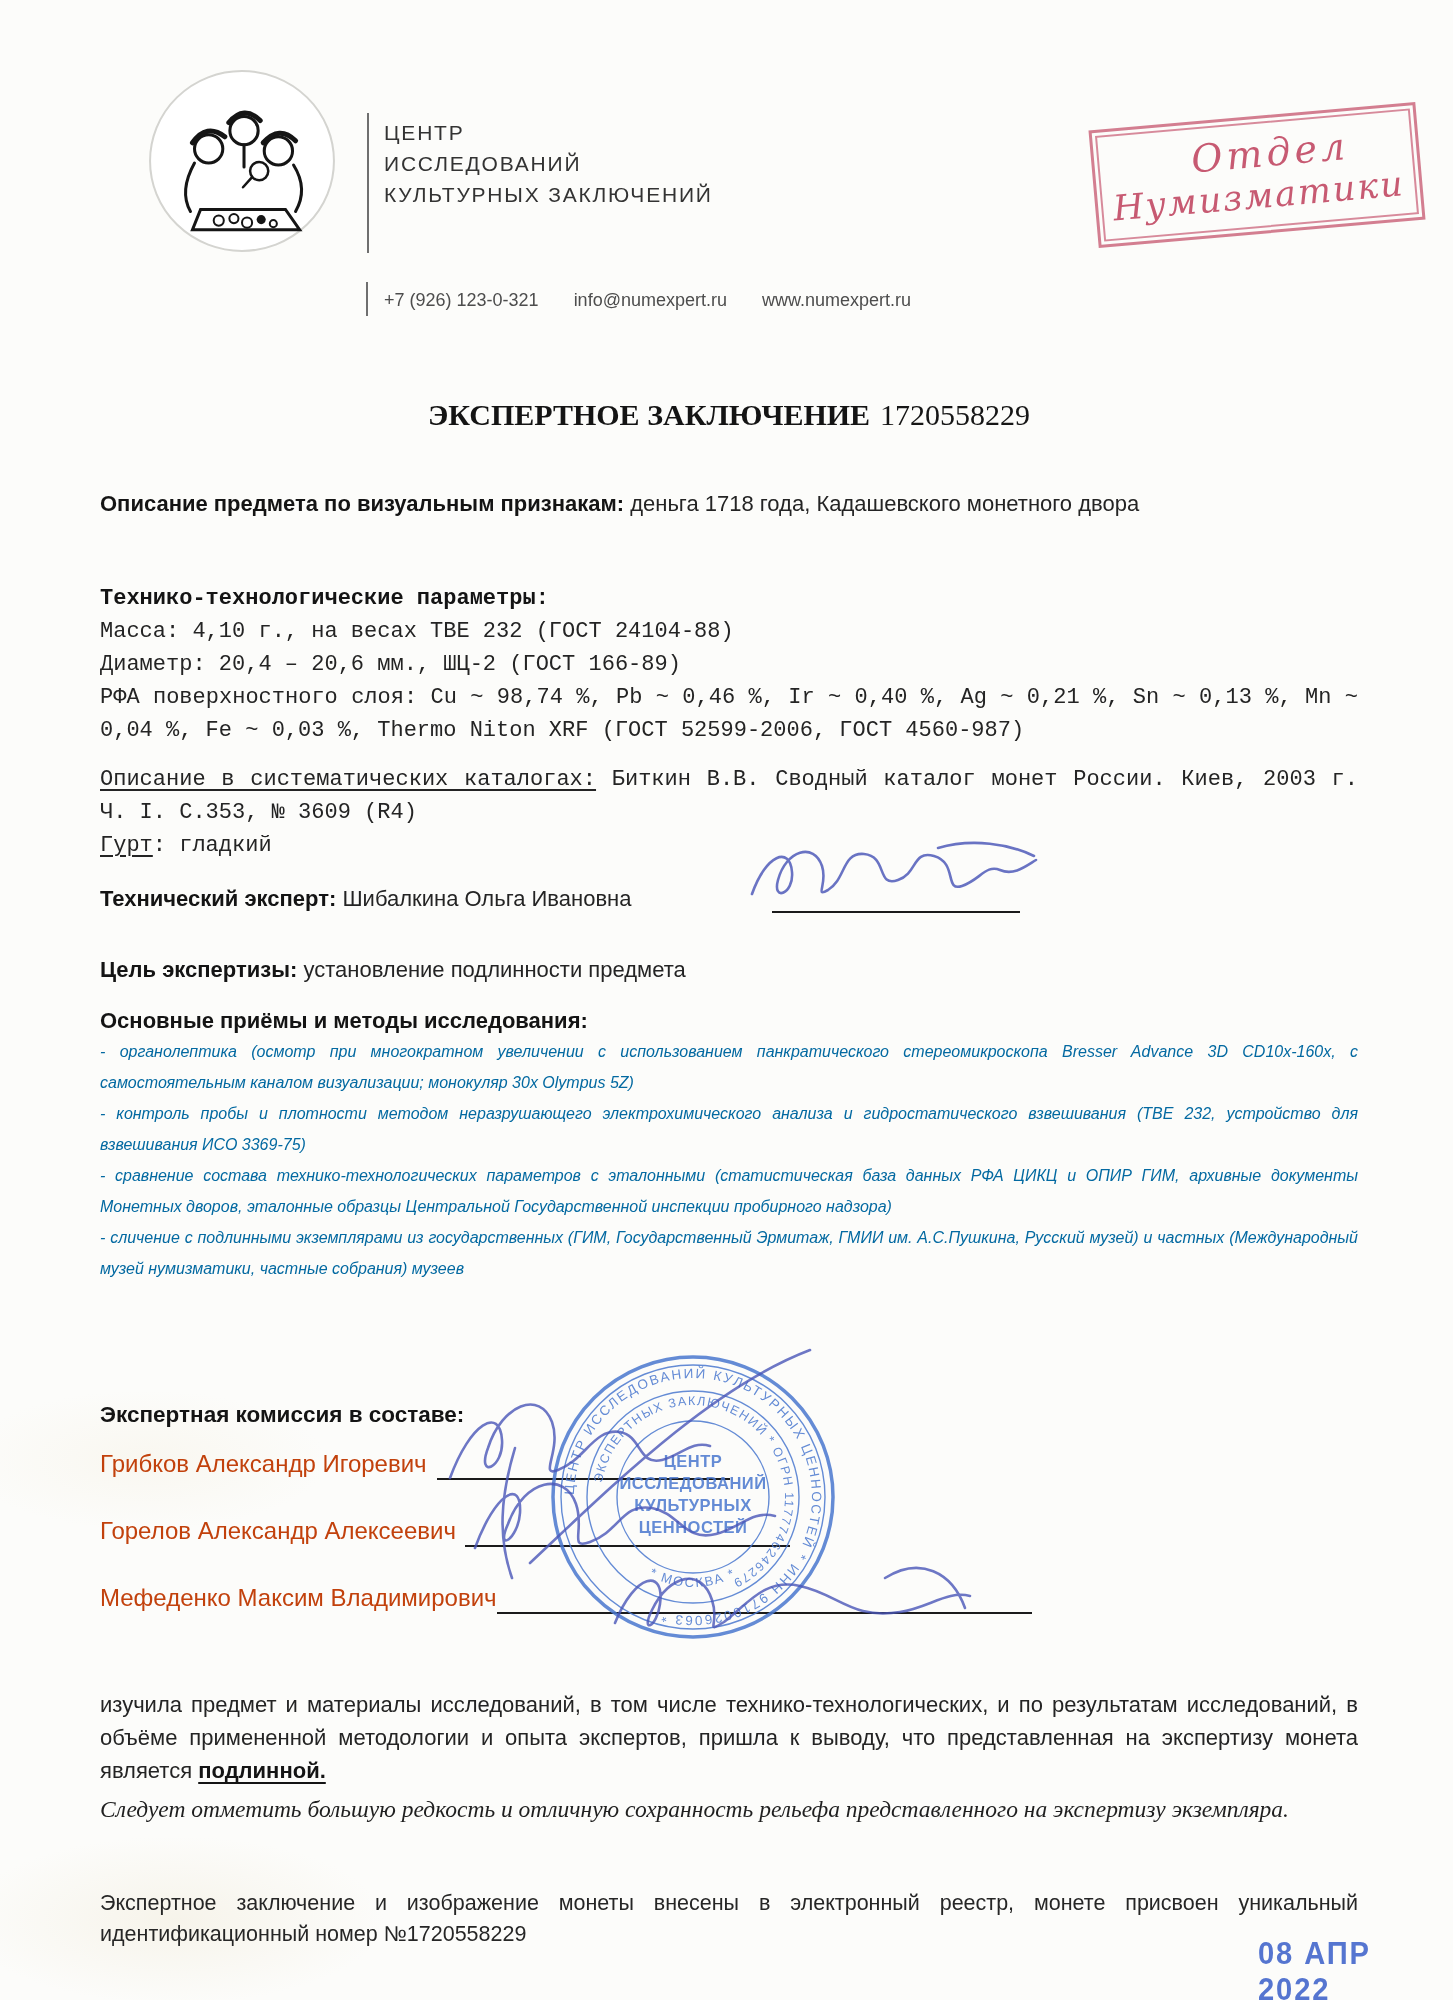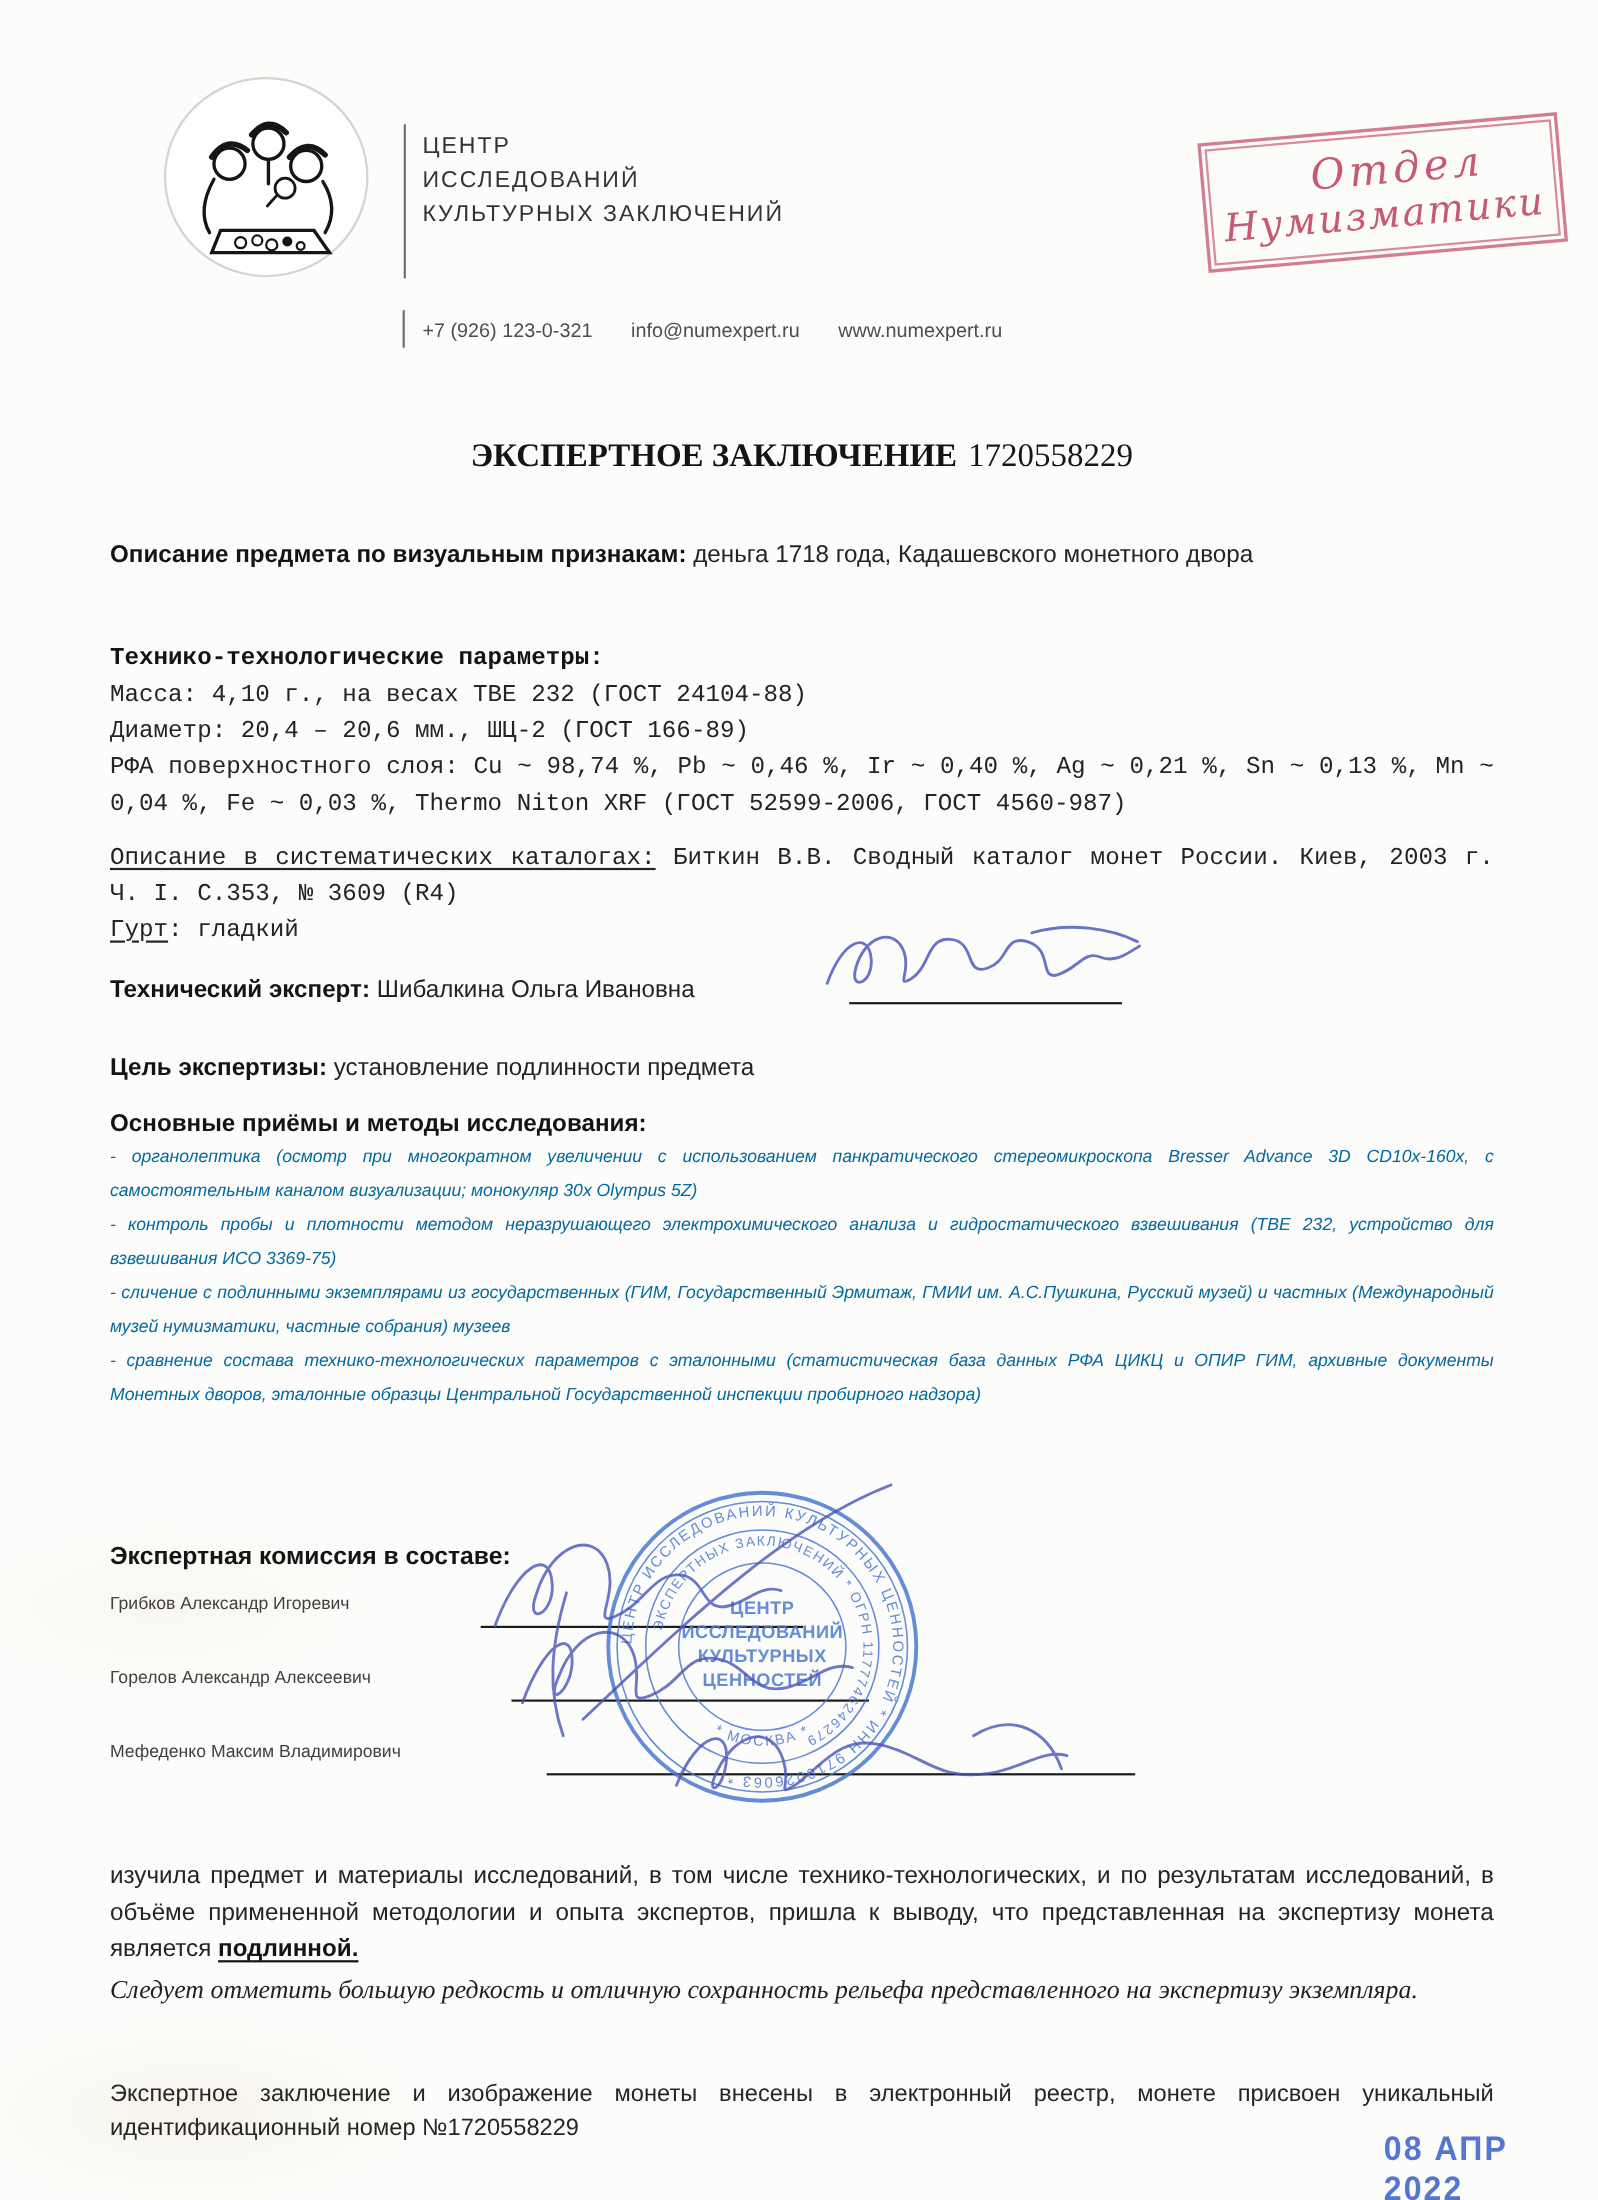--- a/index.html
+++ b/index.html
@@ -39,21 +39,21 @@
   .red-line1{font-size:38px;line-height:42px;letter-spacing:4px;margin-left:30px;}
   .red-line2{font-size:35px;line-height:42px;letter-spacing:2px;}
 
   
   .doc-title{left:100px;top:398px;width:1258px;text-align:center;
     font-family:"Liberation Serif","DejaVu Serif",serif;font-size:30px;color:#161616;}
   .doc-title .num{font-weight:normal;margin-left:10px;}
 
   .methods-item{font-style:italic;line-height:31px;font-size:16px;text-align:justify;color:#0369a1;}
 
-  .member{font-size:16px;color:#404040;}
+  .member{font-size:24px;color:#c2410c;}
   .sigline{height:2px;background:#1b1b1b;}
 
   .note-serif{font-family:"Liberation Serif","DejaVu Serif",serif;font-style:italic;
     font-size:23.5px;line-height:34px;color:#1f1f1f;text-align:justify;}
 
   .registry{font-size:21.5px;line-height:31px;text-align:justify;color:#262626;}
 
   .date-stamp{
     left:1258px;top:1936px;font-weight:bold;font-size:31px;letter-spacing:2px;
     color:#3e63cb;opacity:.88;transform:scaleX(.94);transform-origin:left;
@@ -145,22 +145,22 @@
 </svg>
 
 <div class="abs body-text" style="left:100px;top:953px;width:1258px;text-align:left;">
   <span class="b">Цель экспертизы:</span><span> установление подлинности предмета</span>
 </div>
 
 <div class="abs" style="left:100px;top:1005px;width:1258px;">
   <div class="b" style="font-size:22px;line-height:31px;">Основные приёмы и методы исследования:</div>
   <div class="methods-item">-  органолептика (осмотр при многократном увеличении с использованием панкратического стереомикроскопа Bresser Advance 3D CD10x-160x, с самостоятельным каналом визуализации; монокуляр 30x Olympus 5Z)</div>
   <div class="methods-item">-  контроль пробы и плотности методом неразрушающего электрохимического анализа и гидростатического взвешивания (ТВЕ 232, устройство для взвешивания ИСО 3369-75)</div>
+  <div class="methods-item">-  сравнение состава технико-технологических параметров с эталонными (статистическая база данных РФА ЦИКЦ и ОПИР ГИМ, архивные документы Монетных дворов, эталонные образцы Центральной Государственной инспекции пробирного надзора)</div>
   <div class="methods-item">- сличение с подлинными экземплярами из государственных (ГИМ, Государственный Эрмитаж, ГМИИ им. А.С.Пушкина, Русский музей)  и частных (Международный музей нумизматики, частные собрания) музеев</div>
-  <div class="methods-item">-  сравнение состава технико-технологических параметров с эталонными (статистическая база данных РФА ЦИКЦ и ОПИР ГИМ, архивные документы Монетных дворов, эталонные образцы Центральной Государственной инспекции пробирного надзора)</div>
 </div>
 
 <div class="abs b" style="left:100px;top:1402px;font-size:22.5px;">Экспертная комиссия в составе:</div>
 
 <div class="abs member" style="left:100px;top:1450px;">Грибков Александр Игоревич</div>
 <div class="abs sigline" style="left:437px;top:1478px;width:293px;"></div>
 
 <div class="abs member" style="left:100px;top:1517px;">Горелов Александр Алексеевич</div>
 <div class="abs sigline" style="left:465px;top:1545px;width:325px;"></div>
 

